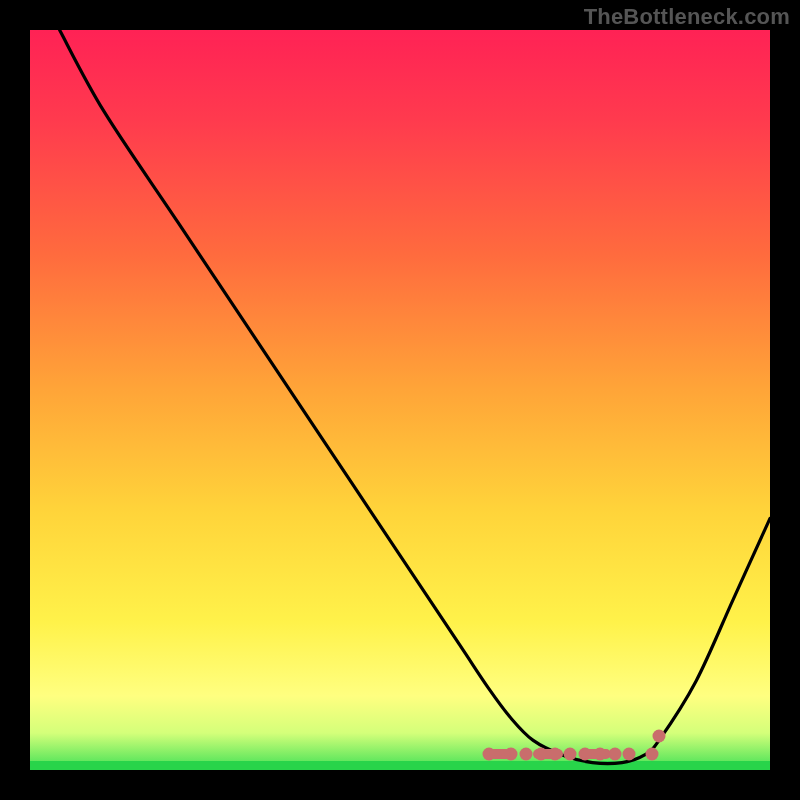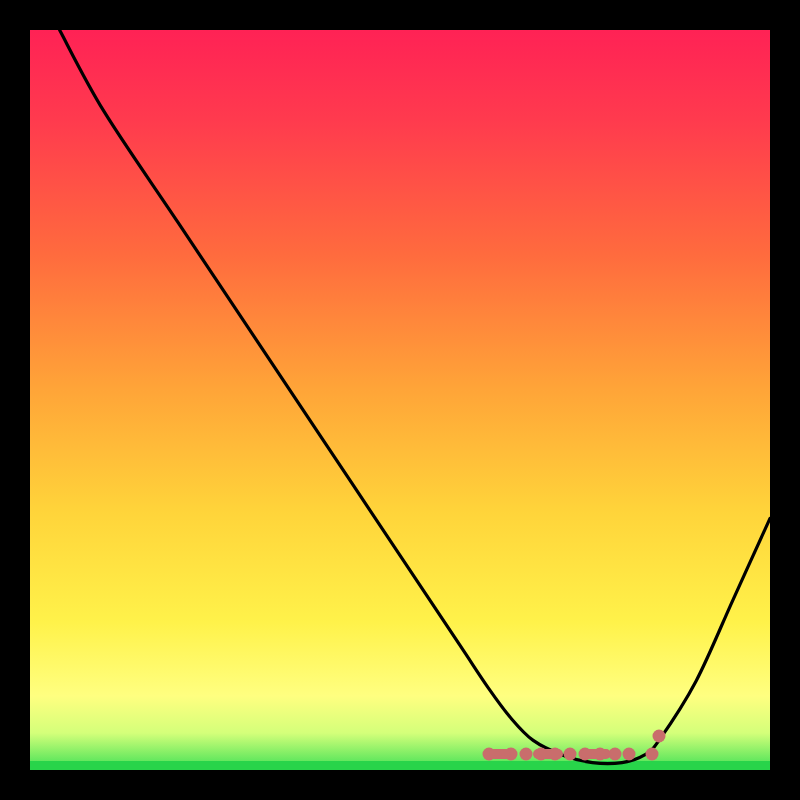--- a/index.html
+++ b/index.html
@@ -88,20 +88,21 @@
     background: #c96d6c;
     border-radius: 5px;
     transform: translateY(-50%);
   }
 </style>
 </head>
 <body>
 
 <div class="outer">
 
+  <div class="watermark">TheBottleneck.com</div>
 
   <div class="plot-area">
     <div class="gradient"></div>
     <div class="green-band"></div>
 
     <svg class="curve" viewBox="0 0 740 740" preserveAspectRatio="none">
       <path id="curve-path" d="M 29.6 0 C 37 13.566666666666663, 54.266666666666666 49.333333333333314, 74 81.39999999999998 C 93.73333333333333 113.46666666666664, 123.33333333333333 155.39999999999998, 148 192.39999999999998 C 172.66666666666666 229.39999999999998, 197.33333333333334 266.40000000000003, 222 303.40000000000003 C 246.66666666666666 340.40000000000003, 271.3333333333333 377.4, 296 414.4 C 320.6666666666667 451.4, 347.8 492.09999999999997, 370 525.4 C 392.2 558.7, 414.4 592, 429.2 614.2 C 444 636.4000000000001, 450.1666666666667 646.2666666666667, 458.8 658.6 C 467.43333333333334 670.9333333333334, 473.6 679.5666666666667, 481 688.2 C 488.4 696.8333333333334, 494.5666666666667 704.2333333333333, 503.20000000000005 710.4 C 511.83333333333337 716.5666666666666, 522.9333333333333 721.5, 532.8 725.2 C 542.6666666666666 728.9000000000001, 552.5333333333333 731.3666666666667, 562.4 732.6 C 572.2666666666667 733.8333333333334, 583.3666666666667 733.8333333333334, 592 732.6 C 600.6333333333333 731.3666666666667, 608.0333333333333 728.9000000000001, 614.1999999999999 725.2 C 620.3666666666666 721.5, 620.3666666666667 722.7333333333333, 629 710.4 C 637.6333333333333 698.0666666666666, 653.6666666666666 674.6333333333334, 666 651.2 C 678.3333333333334 627.7666666666667, 690.6666666666666 596.9333333333333, 703 569.8 C 715.3333333333334 542.6666666666666, 733.8333333333334 501.96666666666664, 740 488.4" fill="none" stroke="#000" stroke-width="3.2" stroke-linecap="round" stroke-linejoin="round"></path>
     </svg>
 
     <div class="floor-dots" id="floor-dots">

